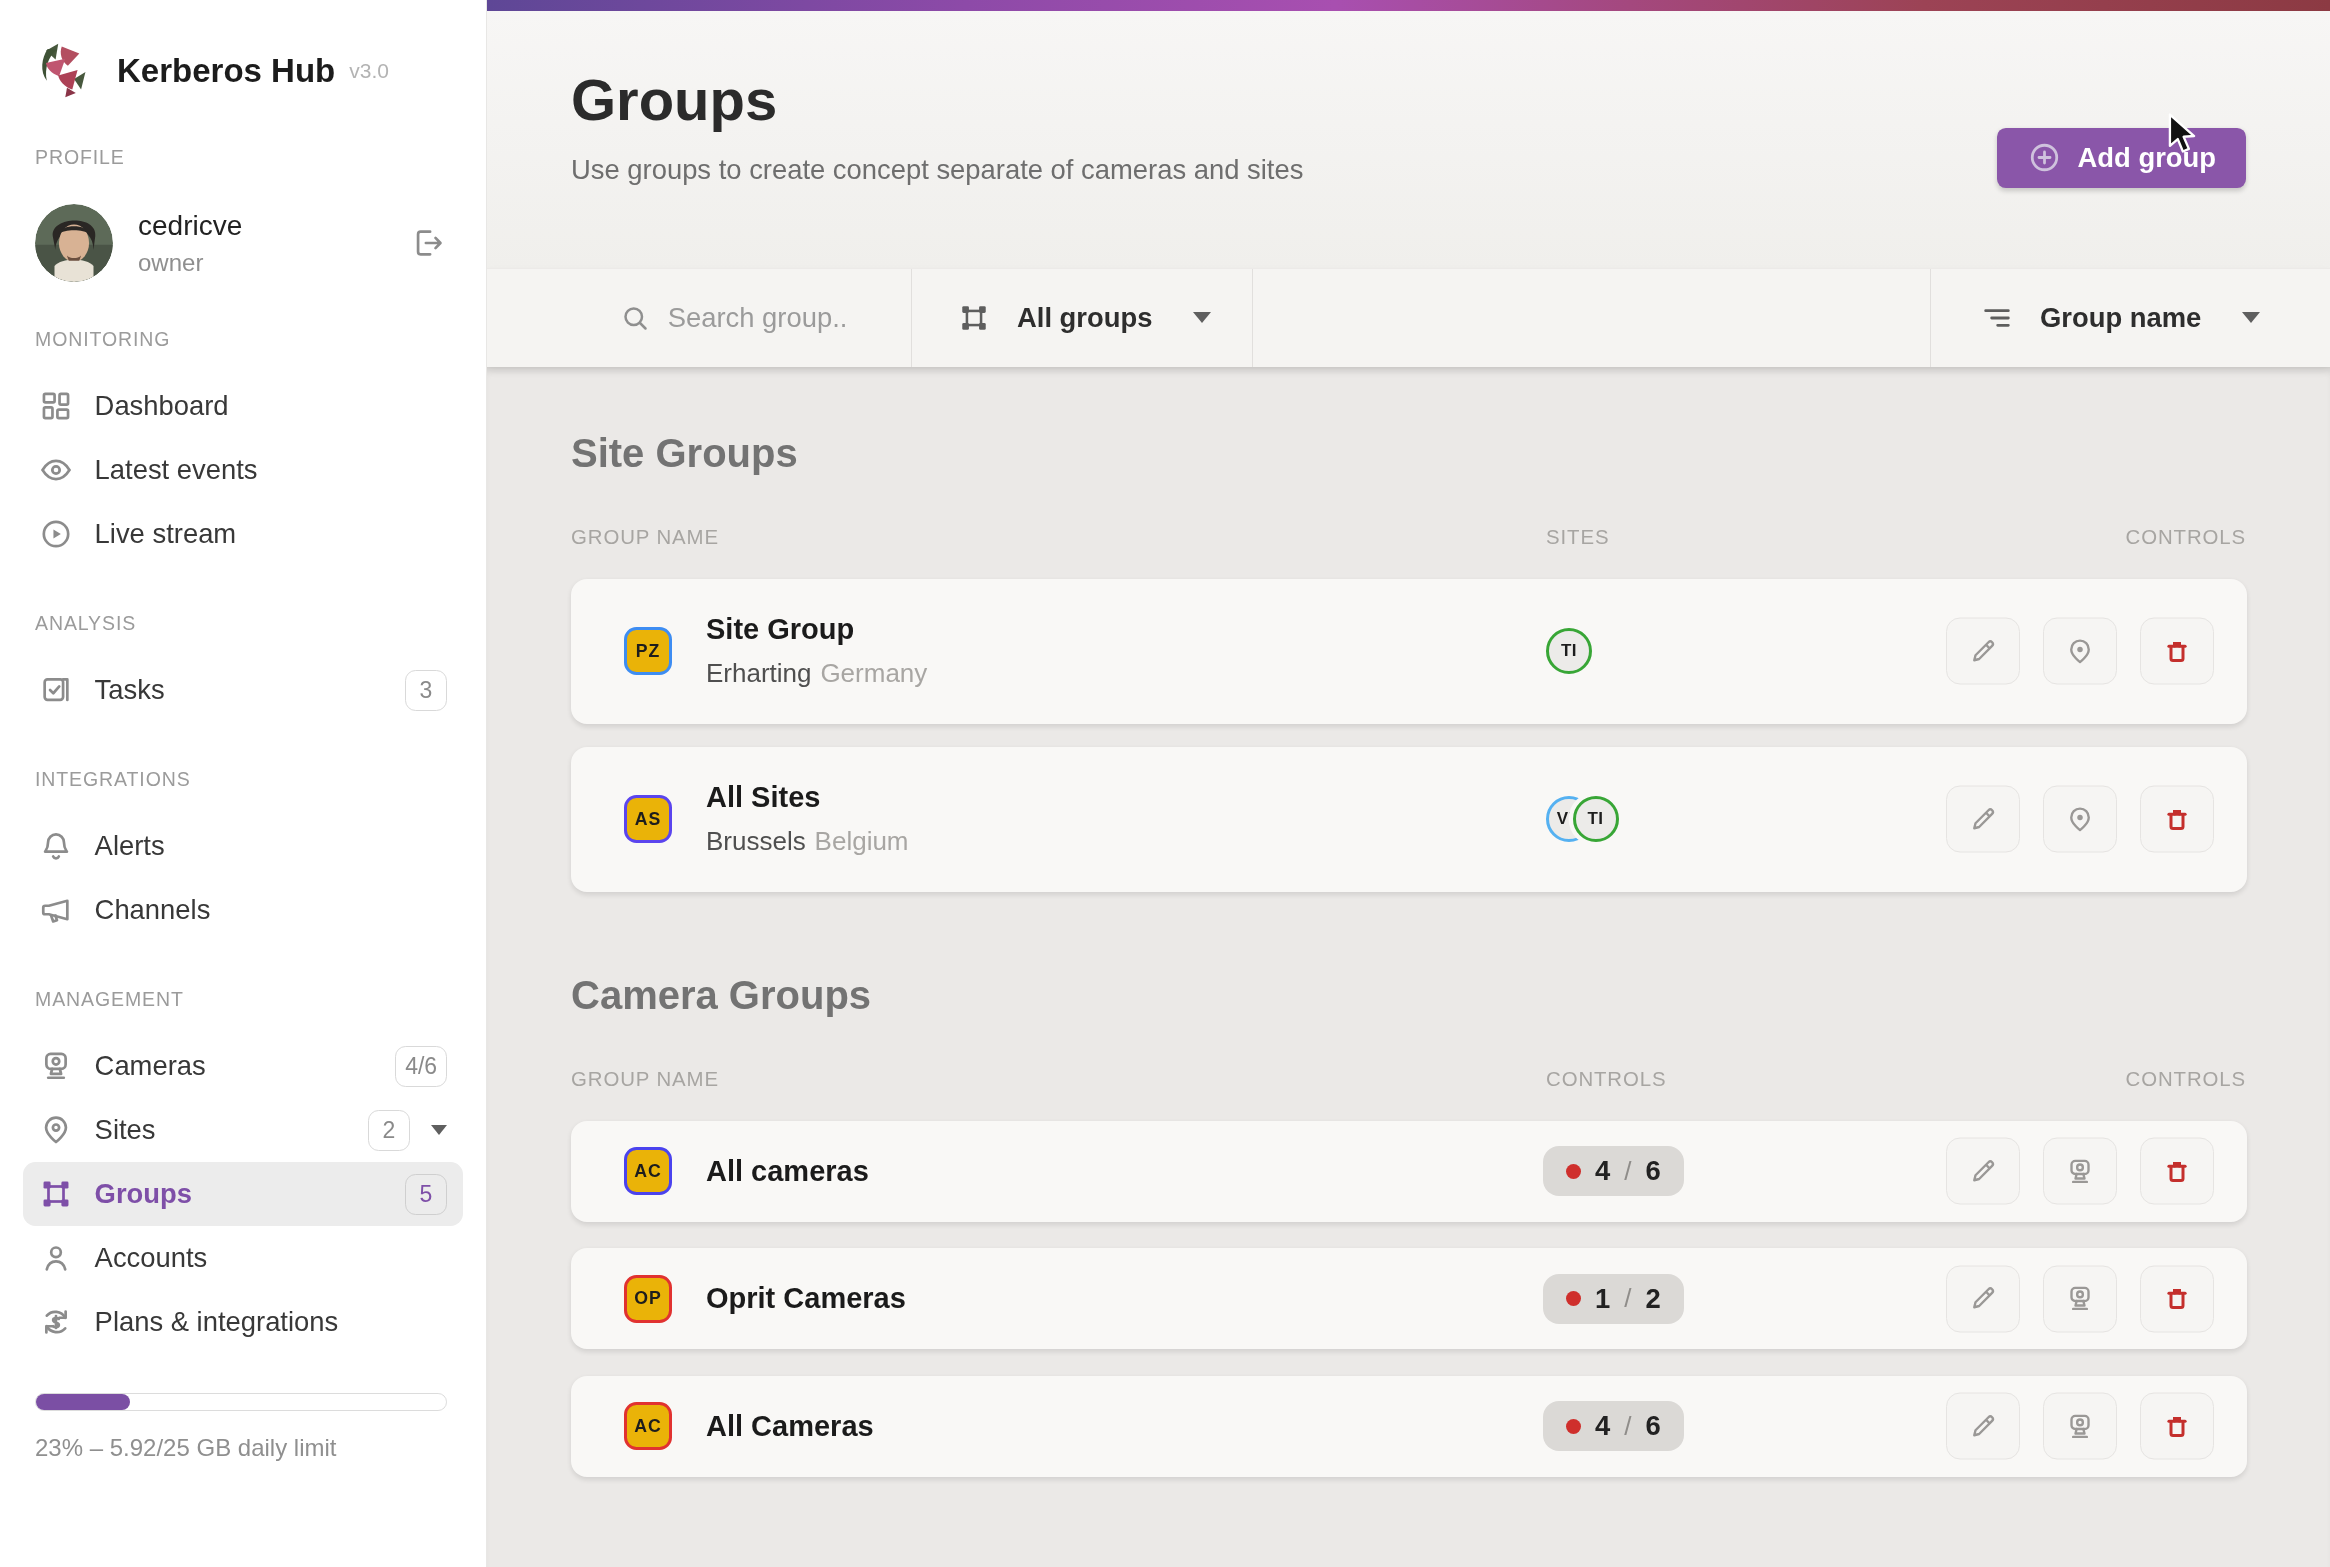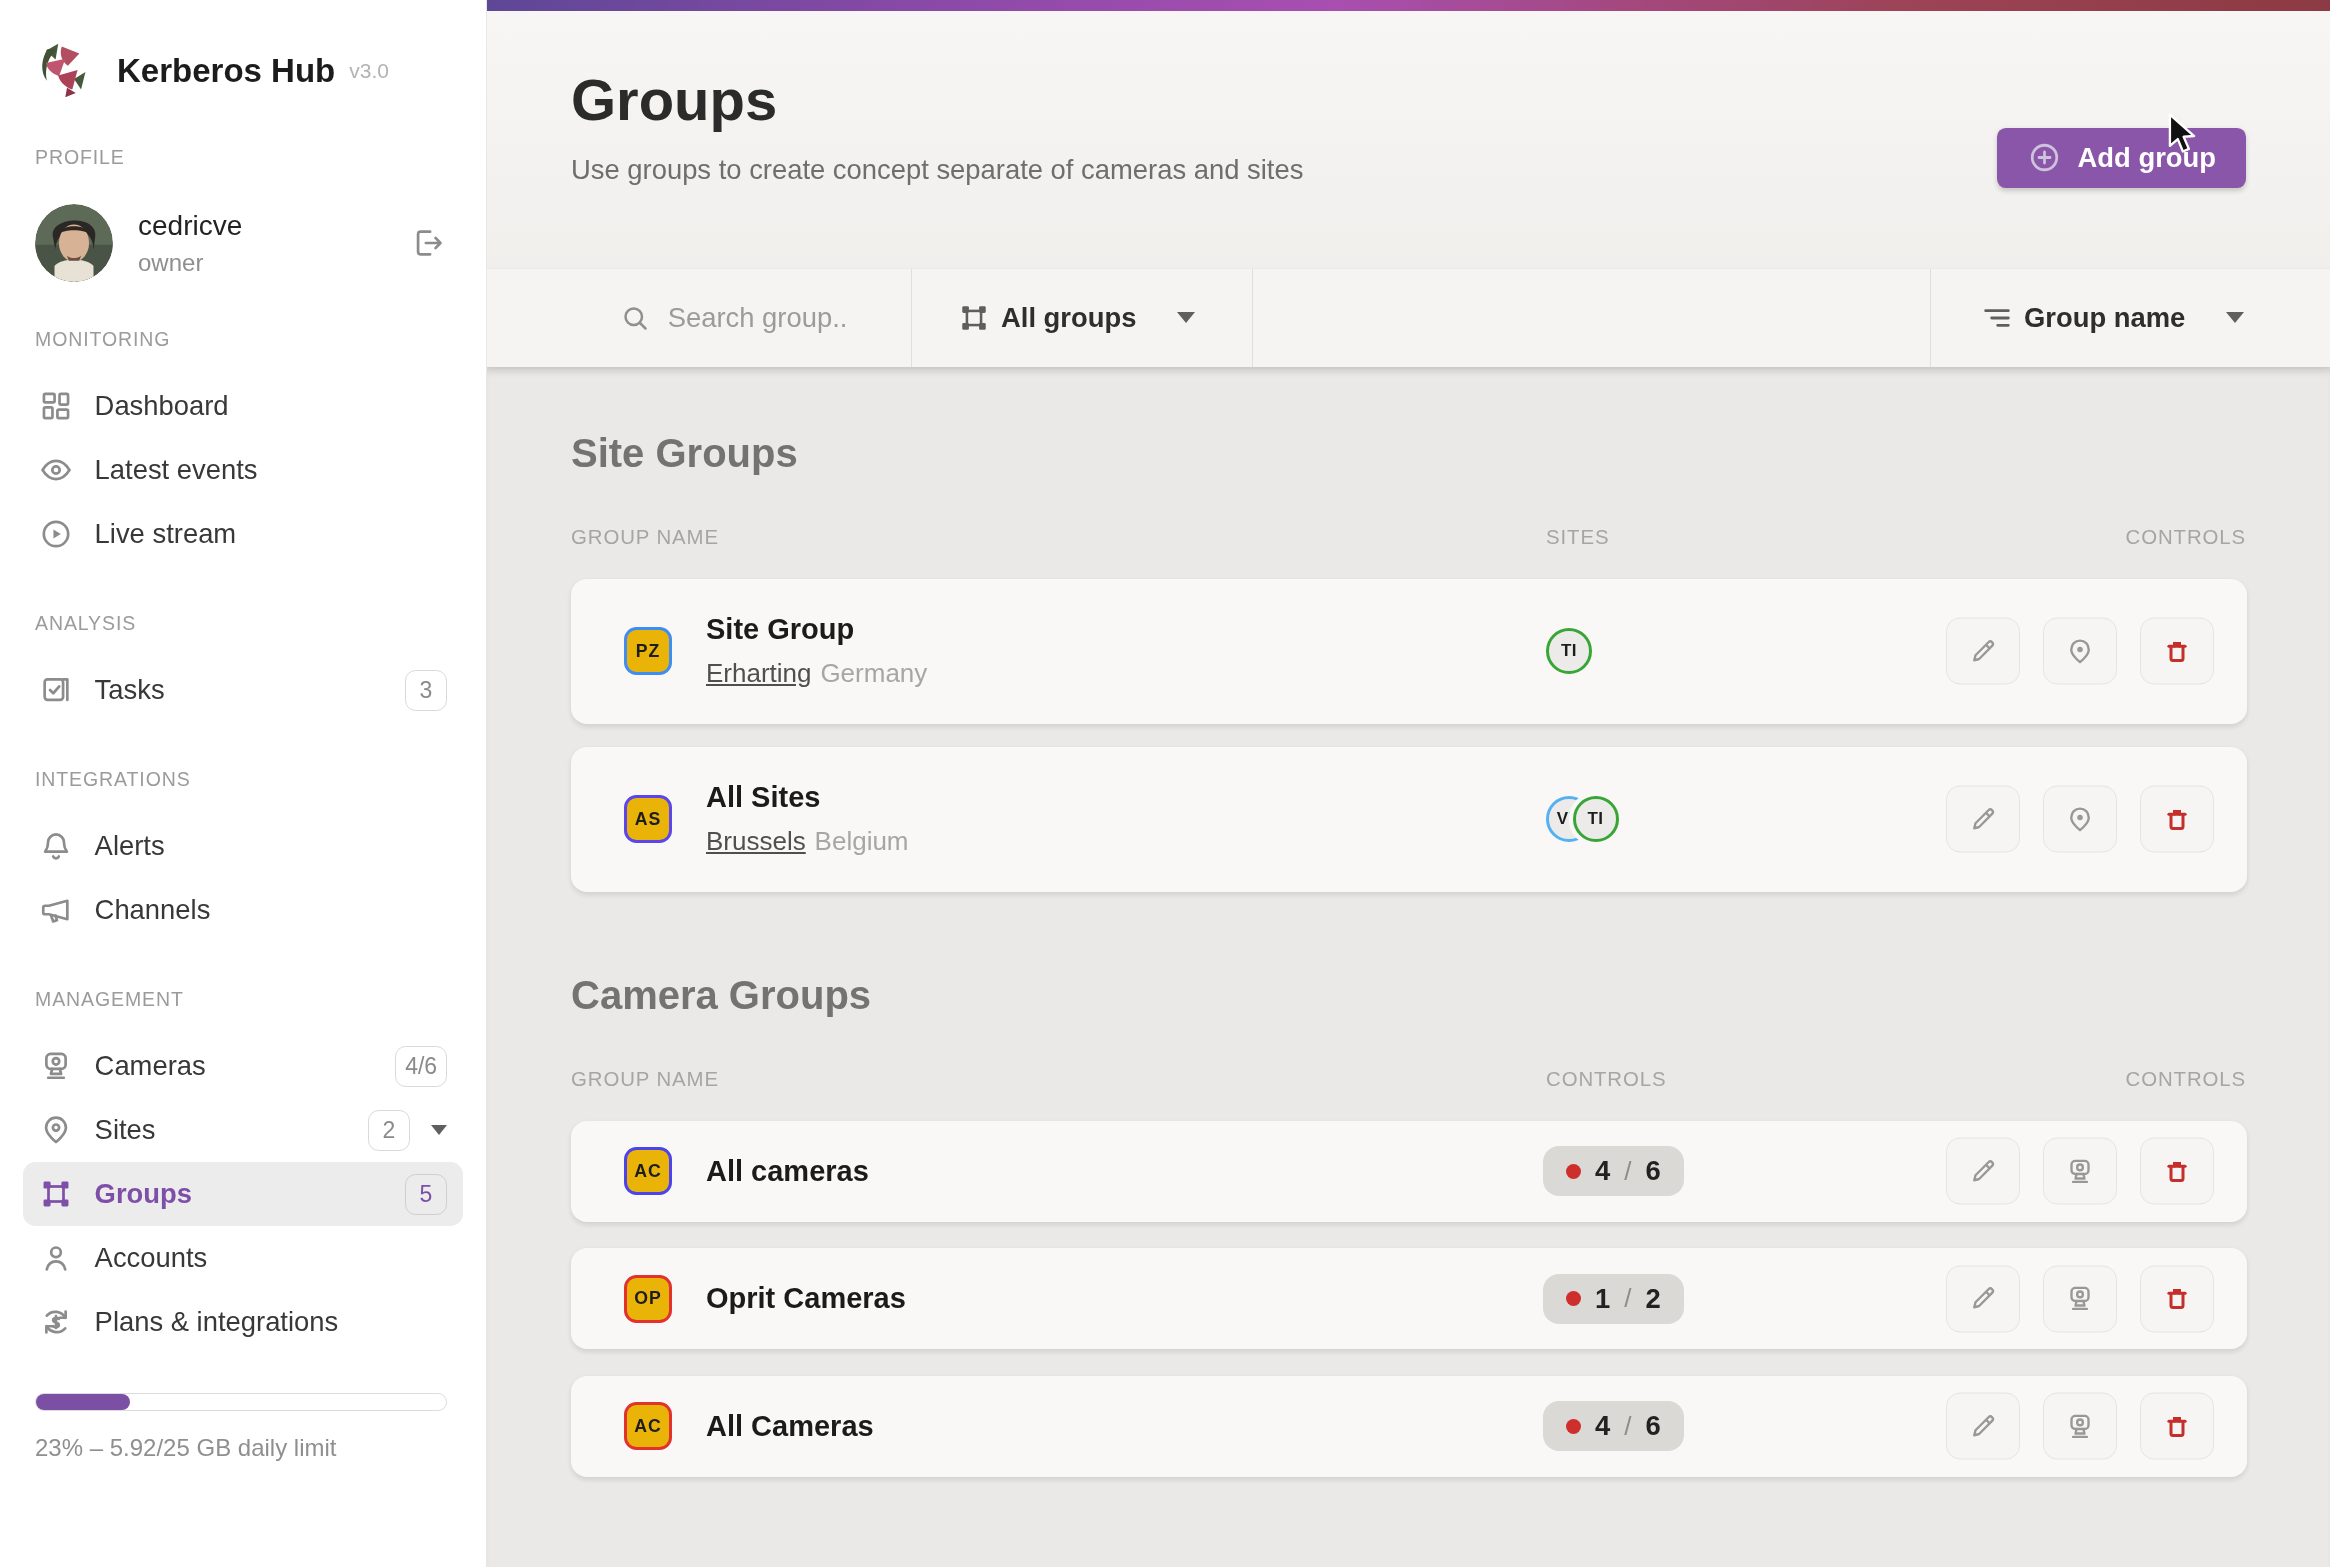--- a/index.html
+++ b/index.html
@@ -59,21 +59,21 @@
   .toolbar { position:relative; z-index:2; height:99px; display:flex; align-items:stretch;
     background:#f5f4f2; border-top:0.9px solid #eceae8; box-shadow:0 3.5px 8px rgba(0,0,0,0.07); }
   .tb-block { display:flex; align-items:center; }
   .tb-search { width:424px; padding-left:133px; }
   .tb-search svg { width:30px; height:30px; color:#8f8f8f; flex:0 0 auto; }
   .tb-search input { border:none; background:transparent; outline:none; margin-left:17.7px;
     font-size:27.4px; color:#444; width:221px; font-family:inherit; }
   .tb-search input::placeholder { color:#9b9b9b; }
   .tb-filter { width:342px; padding-left:46px; border-left:0.9px solid #e1dfdd; border-right:0.9px solid #e1dfdd; }
   .tb-filter svg { width:32px; height:32px; color:#5e5e5e; }
-  .tb-strong { margin-left:11px; font-size:27.4px; font-weight:700; color:#2e2e2e; }
+  .tb-strong { margin-left:27px; font-size:27.4px; font-weight:700; color:#2e2e2e; }
   .tb-sort { margin-left:auto; width:400px; padding-left:50px; border-left:0.9px solid #e1dfdd; }
   .tb-sort svg { width:32px; height:32px; color:#5e5e5e; }
   .tb-chevron { width:0; height:0; border-left:9.7px solid transparent; border-right:9.7px solid transparent;
                 border-top:11.5px solid #5f5f5f; margin-left:41px; }
 
   .content { height:1201px; padding:64px 83px 0 84px; background:#ebe9e7;
              box-shadow:inset 0 6.2px 8px -4.4px rgba(0,0,0,0.12); }
   .section-title { font-size:40px; font-weight:700; color:#737373; }
   .cols-row { position:relative; margin-top:50px; height:25px; font-size:20.4px; letter-spacing:0.9px; color:#a7a5a2; }
   .col-mid { position:absolute; left:975px; top:0; }
@@ -83,21 +83,21 @@
   .card { position:relative; background:#f9f8f6; border-radius:16px; box-shadow:0 2.7px 5.3px rgba(0,0,0,0.10);
           display:flex; align-items:center; padding:0 33px 0 53px; }
   .card.site { height:145px; margin-bottom:23px; }
   .card.cam { height:101px; margin-bottom:26.6px; }
   .chip { width:48px; height:48px; border:3.5px solid; border-radius:12.4px; background:#eab308;
           display:flex; align-items:center; justify-content:center; font-size:17.7px; font-weight:700;
           color:#1d1d1d; letter-spacing:0.9px; flex:0 0 auto; }
   .row-names { margin-left:34px; }
   .row-title { font-size:29px; font-weight:700; color:#1b1b1b; }
   .row-sub { margin-top:12.4px; font-size:26px; }
-  .row-sub .city { color:#4f4f4f;text-decoration:underline; }
+  .row-sub .city { color:#4f4f4f; }
   .row-sub .country { color:#a8a6a3; margin-left:8.9px; }
   .badges { position:absolute; left:975px; top:50%; transform:translateY(-50%); display:flex; }
   .cbadge { width:46px; height:46px; border-radius:50%; border:3.5px solid; background:#ecebe9;
             display:flex; align-items:center; justify-content:center; font-size:17px; font-weight:700;
             color:#1d1d1d; letter-spacing:0.4px; }
   .cbadge + .cbadge { margin-left:-19.5px; box-shadow:0 0 0 4.4px #f9f8f6; }
   .device-pill { position:absolute; left:972px; top:50%; transform:translateY(-50%); height:50px;
             background:#dbd9d6; border-radius:16px; display:flex; align-items:center; gap:14px; padding:0 23px; }
   .device-dot { width:15px; height:15px; border-radius:50%; background:#cf2f2c; }
   .device-pill .cnt { font-size:27.4px; font-weight:700; color:#222; }

